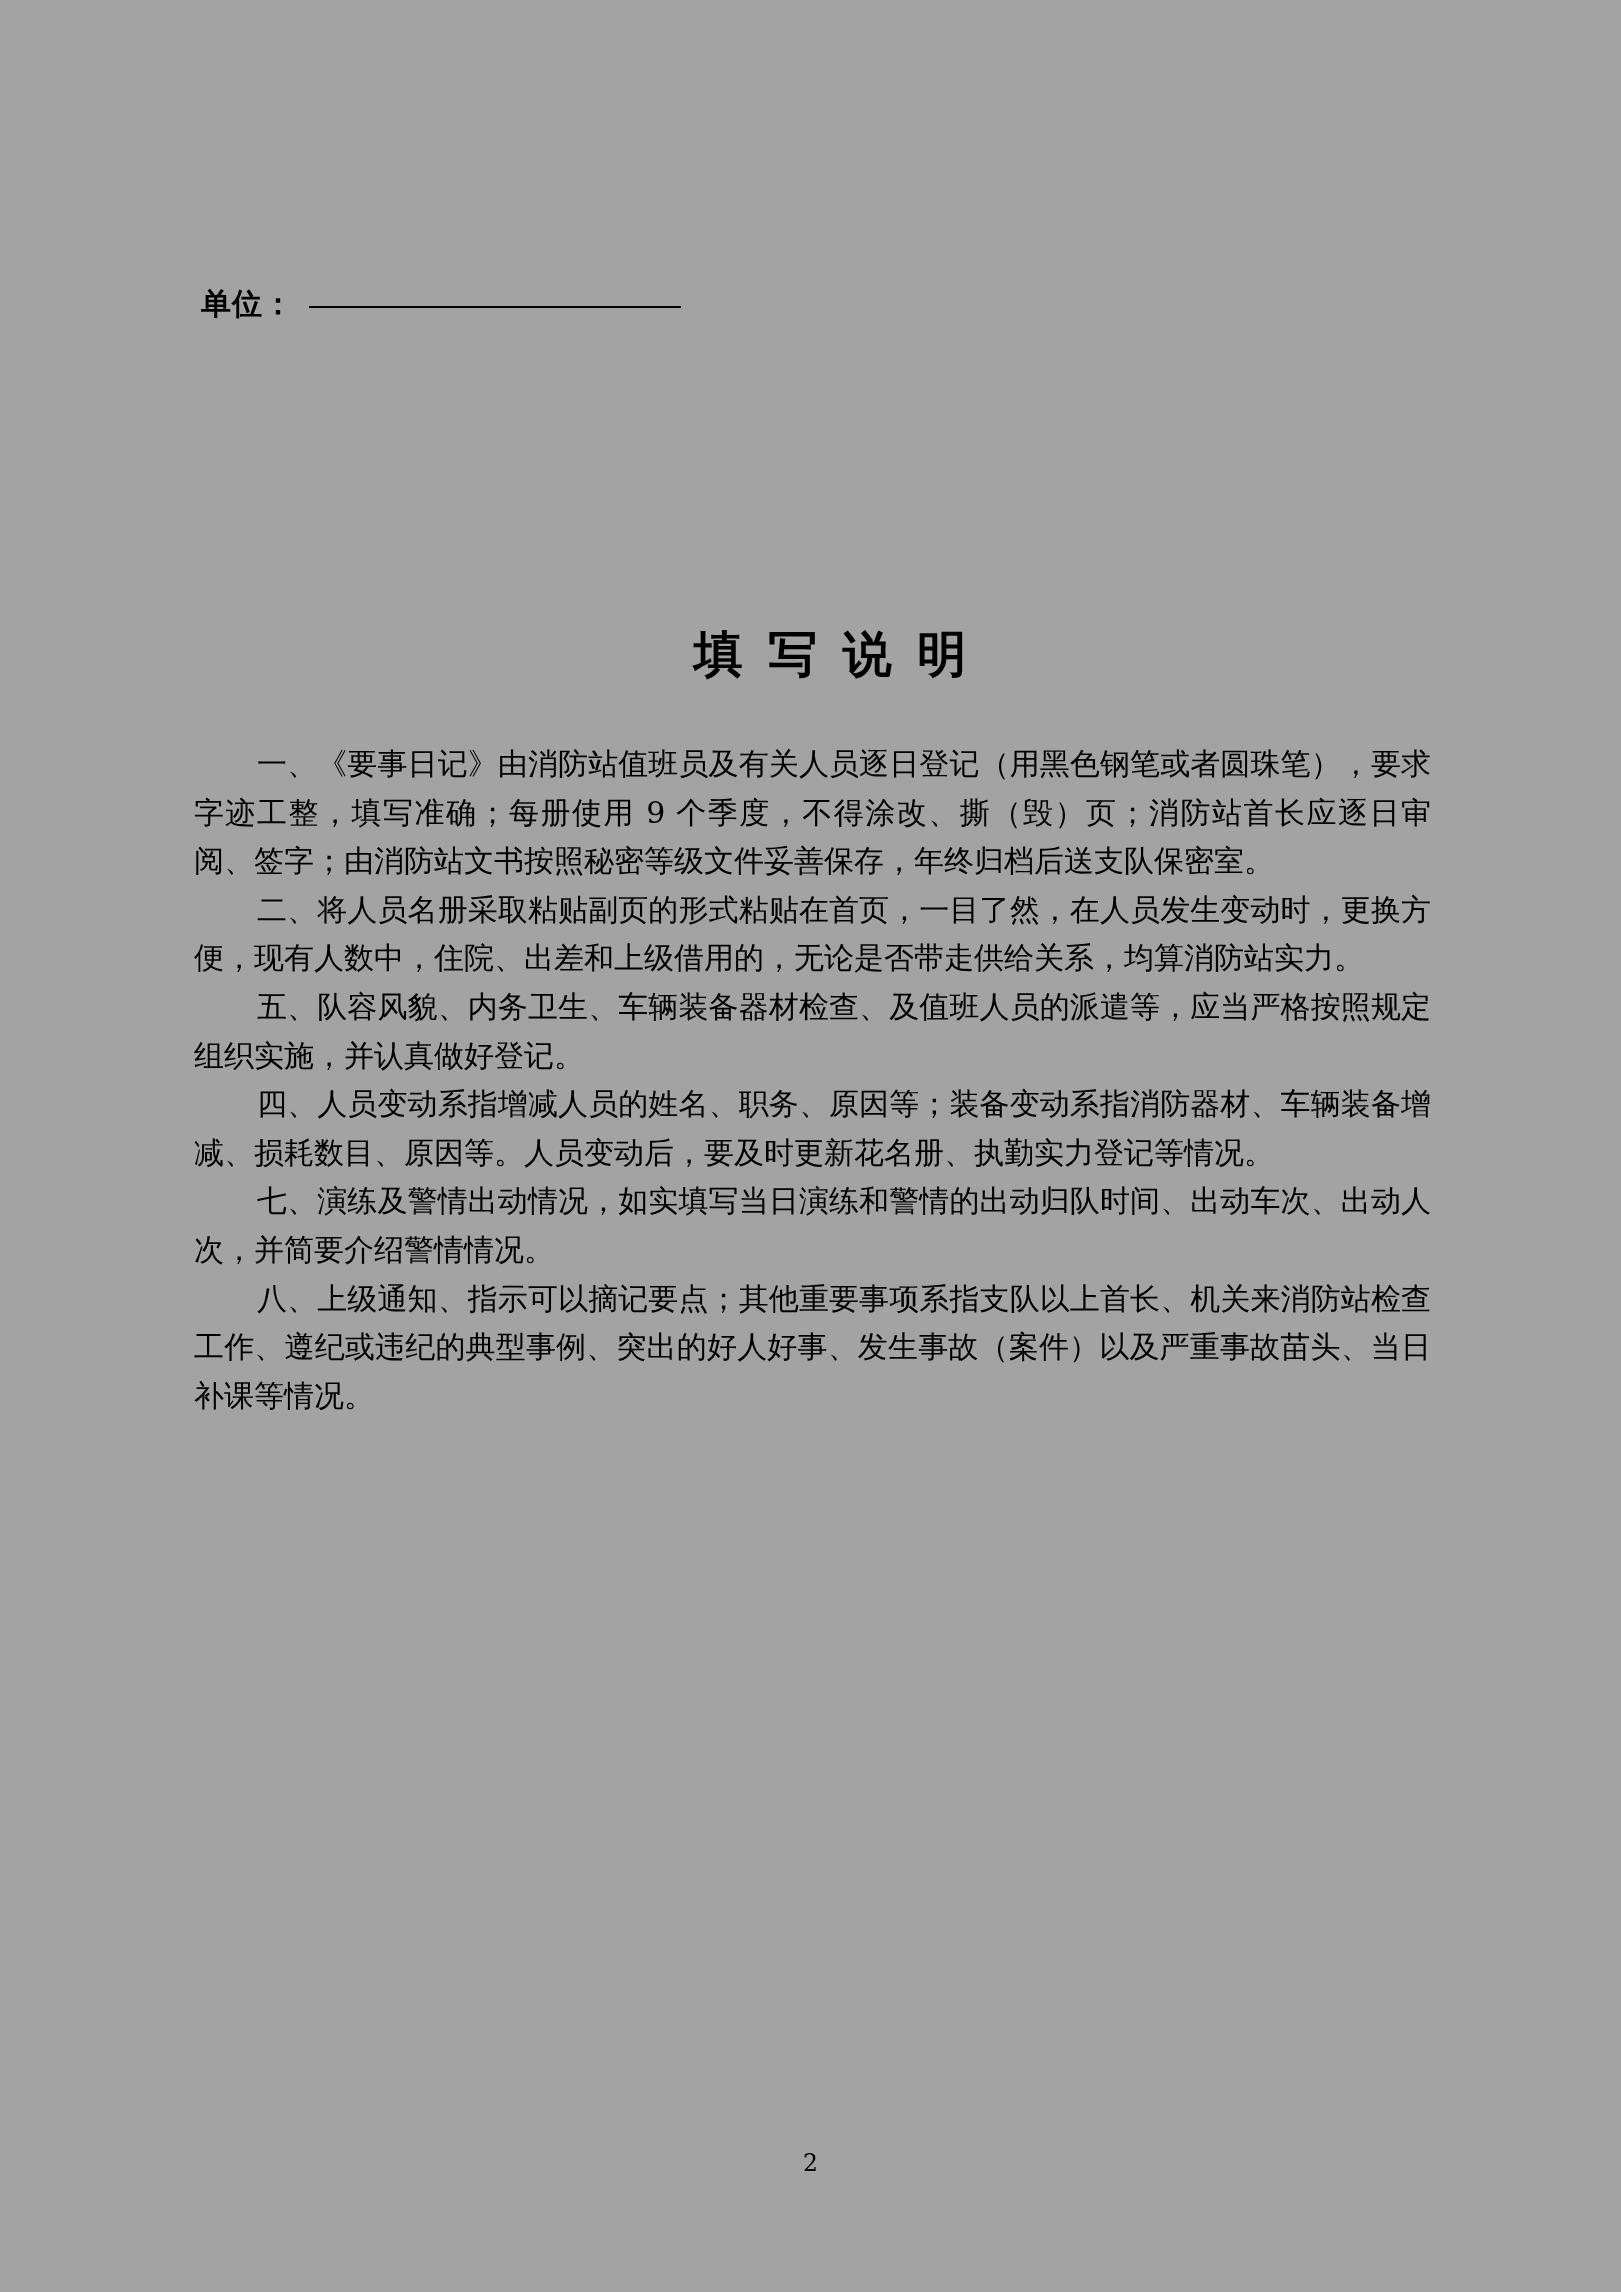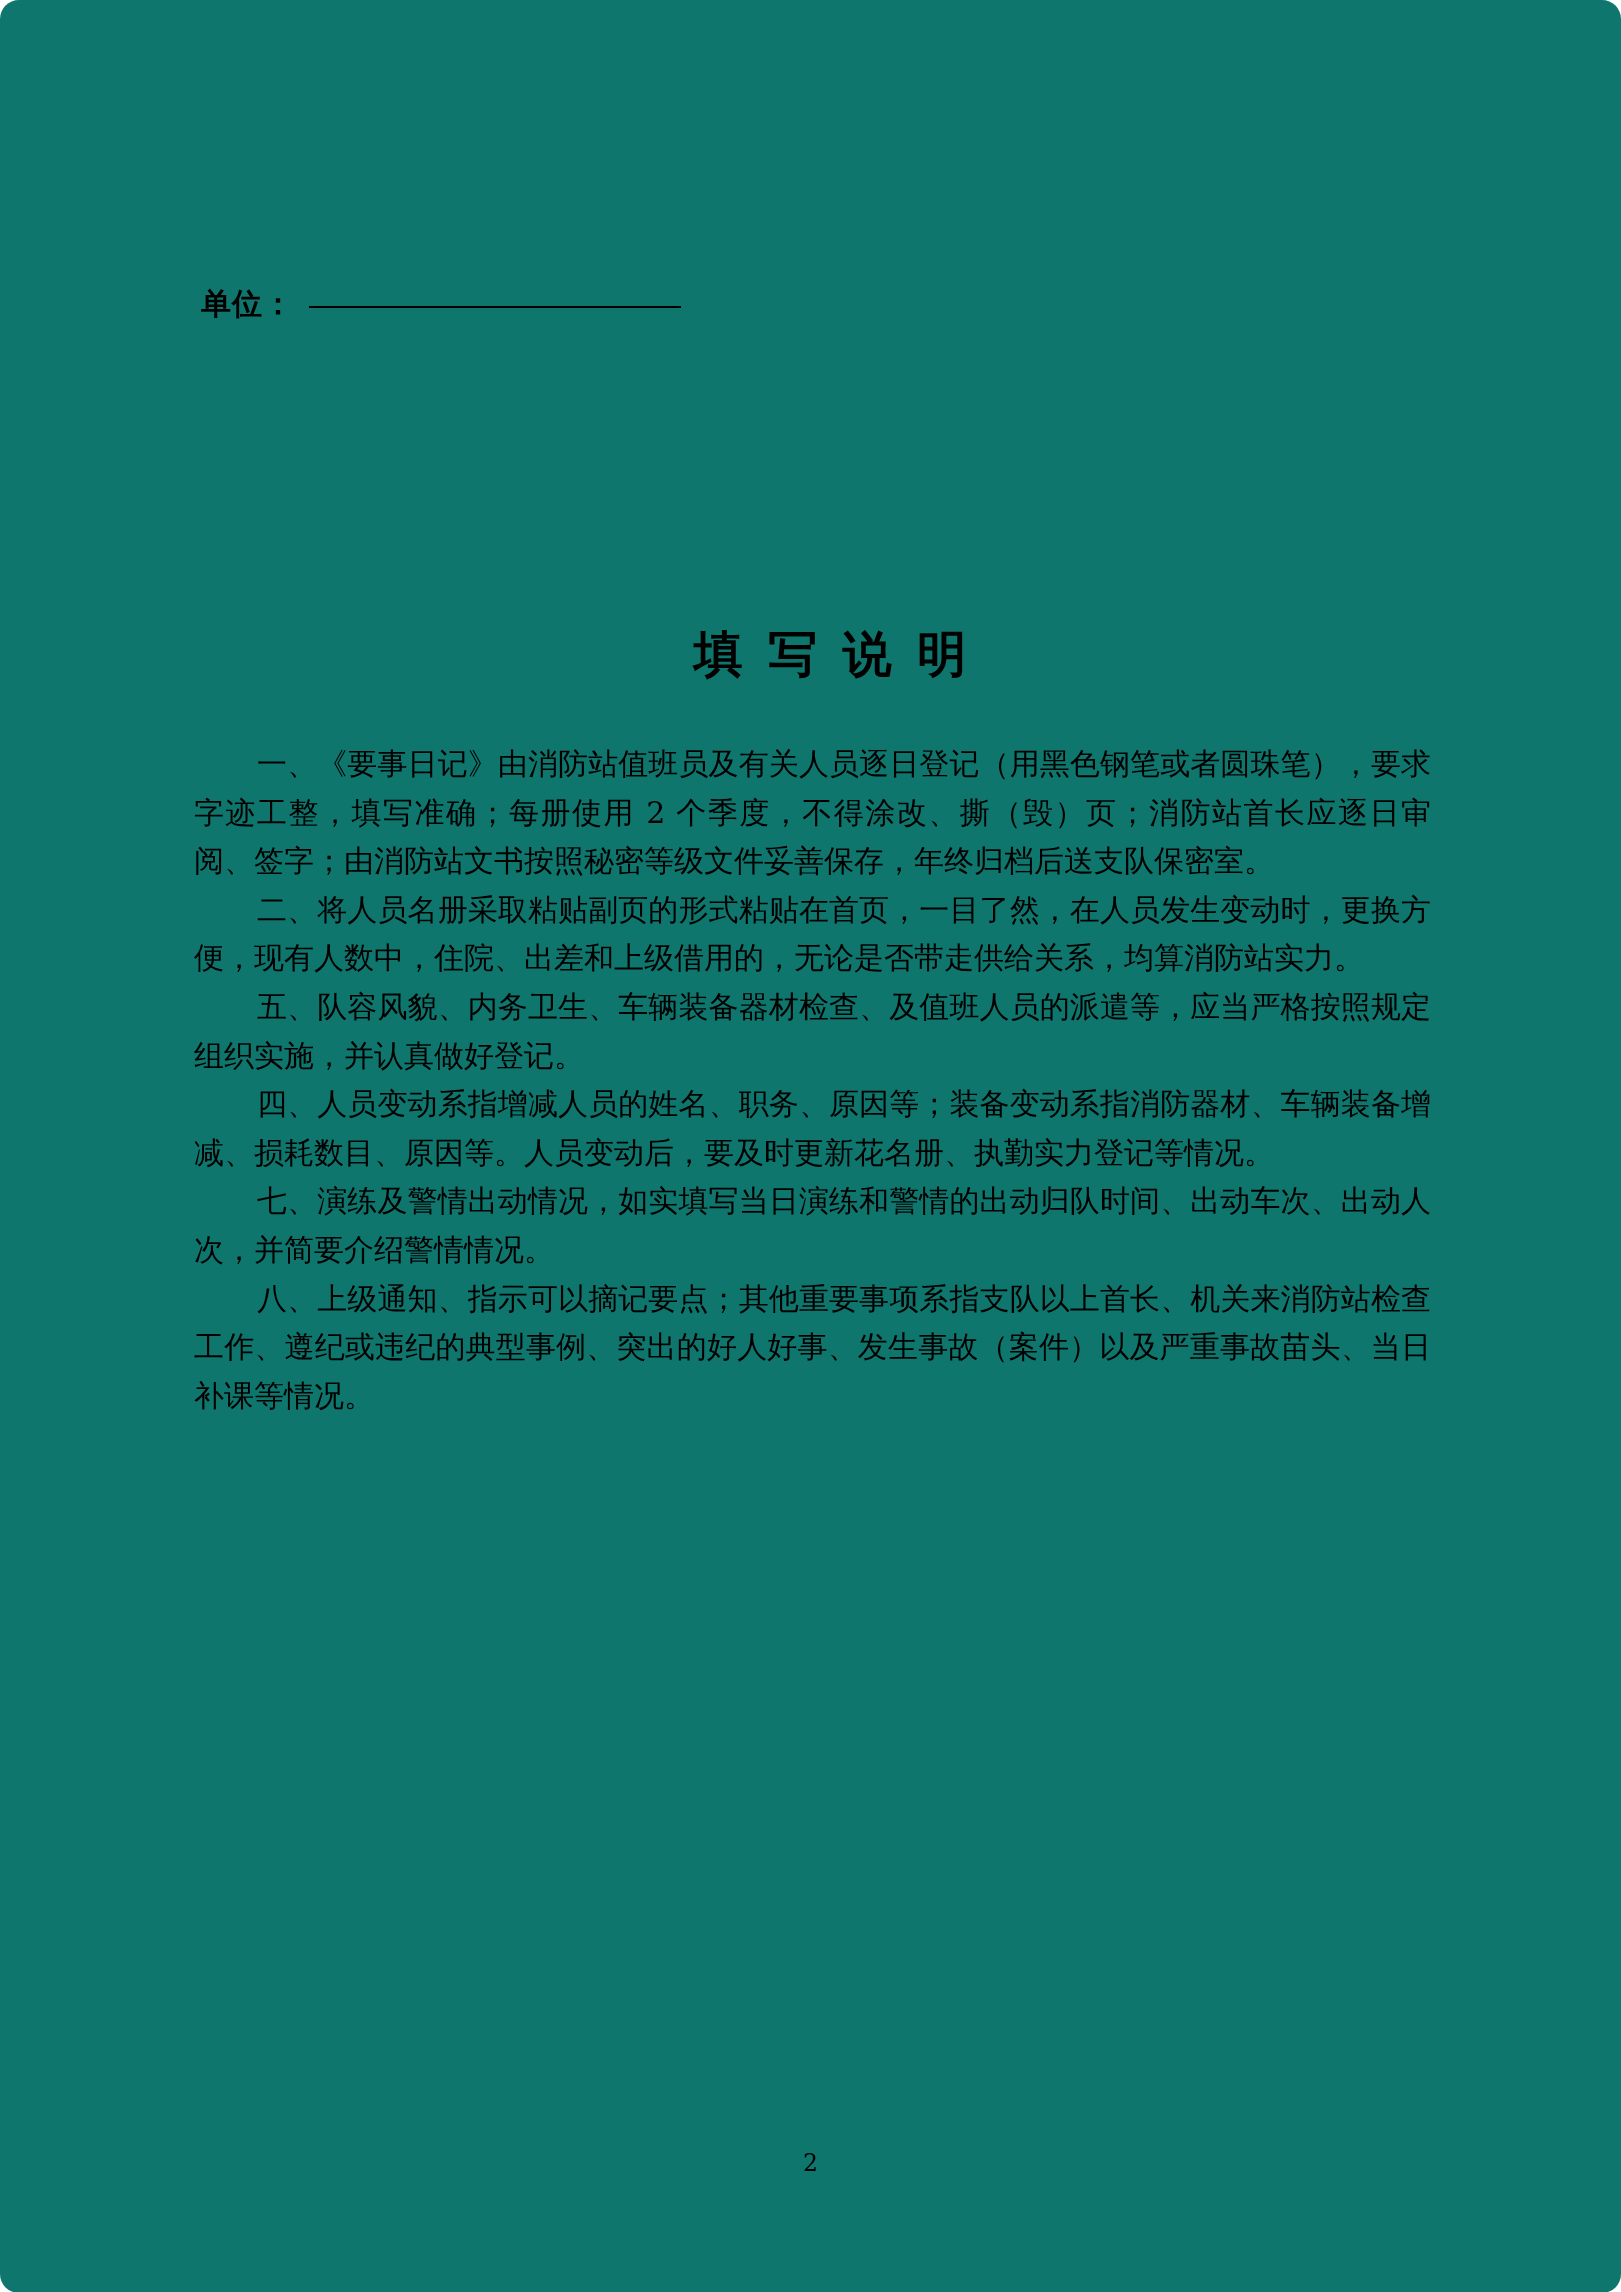--- a/index.html
+++ b/index.html
@@ -4,25 +4,24 @@
 <style>
   html, body {
     margin: 0;
     padding: 0;
     background: #ffffff;
   }
   .page {
     position: relative;
     width: 1621px;
     height: 2293px;
-    background: #0f766e;
+    background: #a3a3a3;
     font-family: "DejaVu Serif", "Liberation Serif", serif;
     color: #000000;
     overflow: hidden;
-    border-radius: 19px;
   }
 
   
   .unit-line {
     position: absolute;
     left: 201px;
     top: 284px;
     font-size: 30px;
     font-family: "DejaVu Sans", "Liberation Sans", sans-serif;
     font-weight: 700;
@@ -88,21 +87,21 @@
 <div class="page">
 
   <div class="unit-line">
     <span class="unit-label">单位：</span>
     <span class="unit-blank"></span>
   </div>
 
   <div class="doc-title">填写说明</div>
 
   <div class="body-text">
-    <p>一、《要事日记》由消防站值班员及有关人员逐日登记（用黑色钢笔或者圆珠笔），要求字迹工整，填写准确；每册使用 2 个季度，不得涂改、撕（毁）页；消防站首长应逐日审阅、签字；由消防站文书按照秘密等级文件妥善保存，年终归档后送支队保密室。</p>
+    <p>一、《要事日记》由消防站值班员及有关人员逐日登记（用黑色钢笔或者圆珠笔），要求字迹工整，填写准确；每册使用 9 个季度，不得涂改、撕（毁）页；消防站首长应逐日审阅、签字；由消防站文书按照秘密等级文件妥善保存，年终归档后送支队保密室。</p>
     <p>二、将人员名册采取粘贴副页的形式粘贴在首页，一目了然，在人员发生变动时，更换方便，现有人数中，住院、出差和上级借用的，无论是否带走供给关系，均算消防站实力。</p>
     <p>五、队容风貌、内务卫生、车辆装备器材检查、及值班人员的派遣等，应当严格按照规定组织实施，并认真做好登记。</p>
     <p>四、人员变动系指增减人员的姓名、职务、原因等；装备变动系指消防器材、车辆装备增减、损耗数目、原因等。人员变动后，要及时更新花名册、执勤实力登记等情况。</p>
     <p>七、演练及警情出动情况，如实填写当日演练和警情的出动归队时间、出动车次、出动人次，并简要介绍警情情况。</p>
     <p>八、上级通知、指示可以摘记要点；其他重要事项系指支队以上首长、机关来消防站检查工作、遵纪或违纪的典型事例、突出的好人好事、发生事故（案件）以及严重事故苗头、当日补课等情况。</p>
   </div>
 
   <div class="page-number">2</div>
 
 </div>

